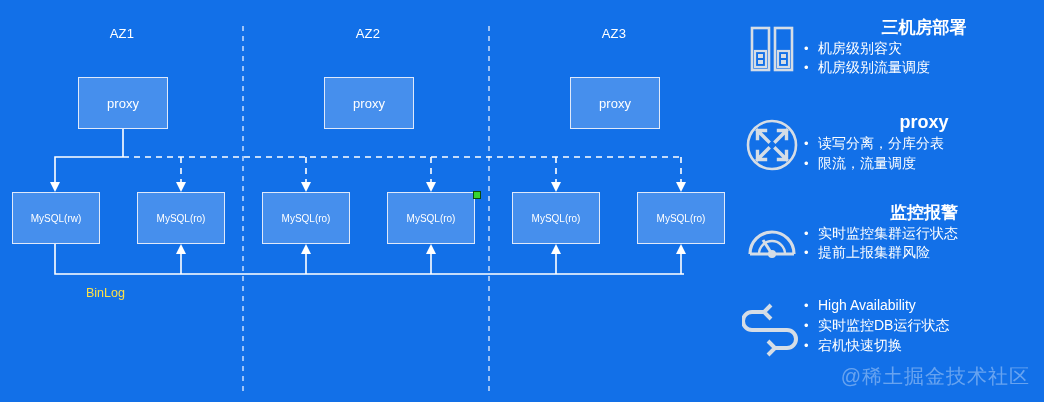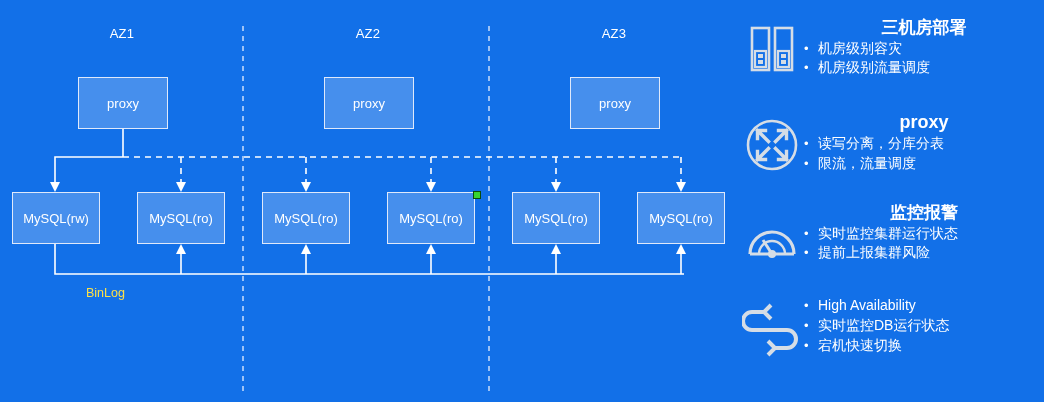--- a/index.html
+++ b/index.html
@@ -39,21 +39,21 @@
     background: rgba(255,255,255,0.22);
     border: 1.5px solid #dfe9fb;
     color: #ffffff;
     font-size: 13px;
     display: flex;
     align-items: center;
     justify-content: center;
     white-space: nowrap;
   }
   .node.proxy { width: 90px; height: 52px; }
-  .node.mysql { width: 88px; height: 52px; font-size: 13px; }
+  .node.mysql { width: 88px; height: 52px; font-size: 10px; }
 
   .binlog-label {
     position: absolute;
     color: #fde047;
     font-size: 12.5px;
     white-space: nowrap;
   }
 
   .green-marker {
     position: absolute;
@@ -315,13 +315,14 @@
           </div>
           <div class="legend-bullet">
             <span class="bullet-dot">•</span>
             <span class="bullet-text">宕机快速切换</span>
           </div>
         </div>
       </div>
     </div>
   </div>
 
+  <div id="watermark">@稀土掘金技术社区</div>
 </div>
 
 </body></html>

